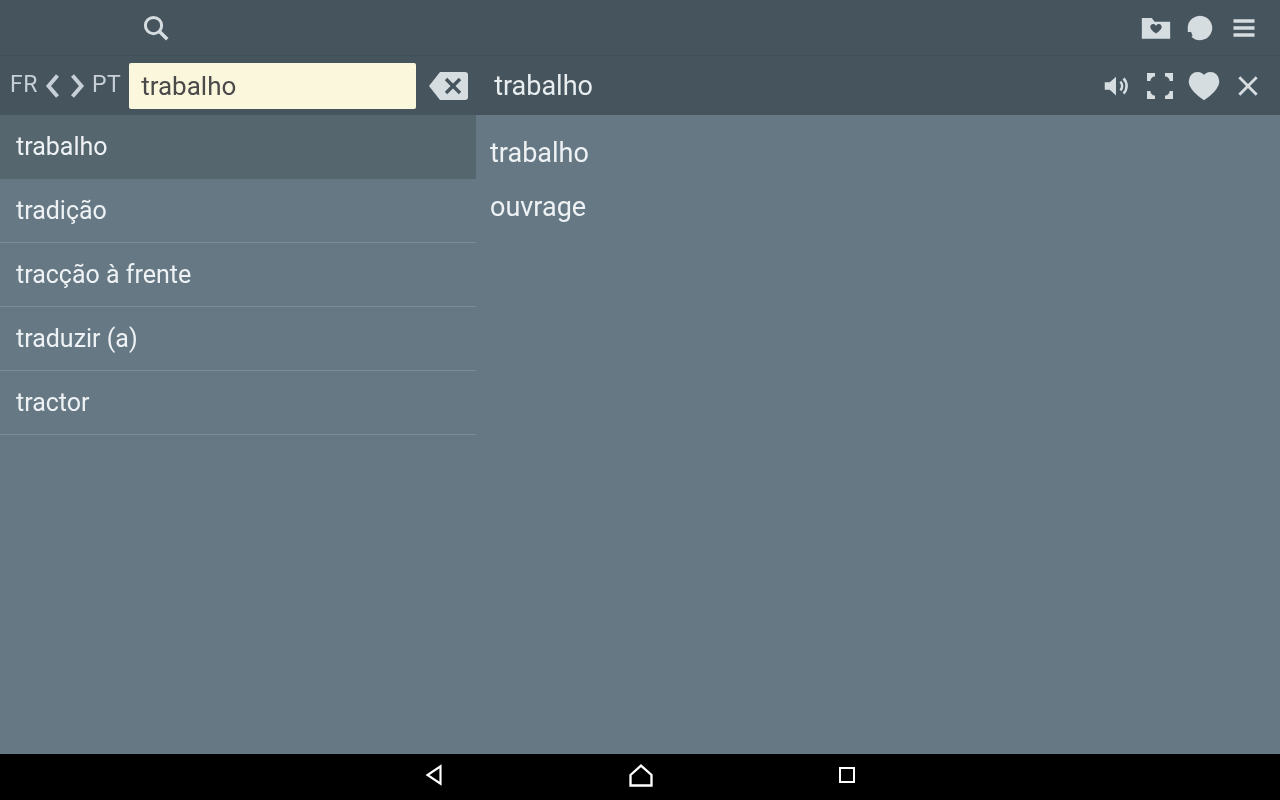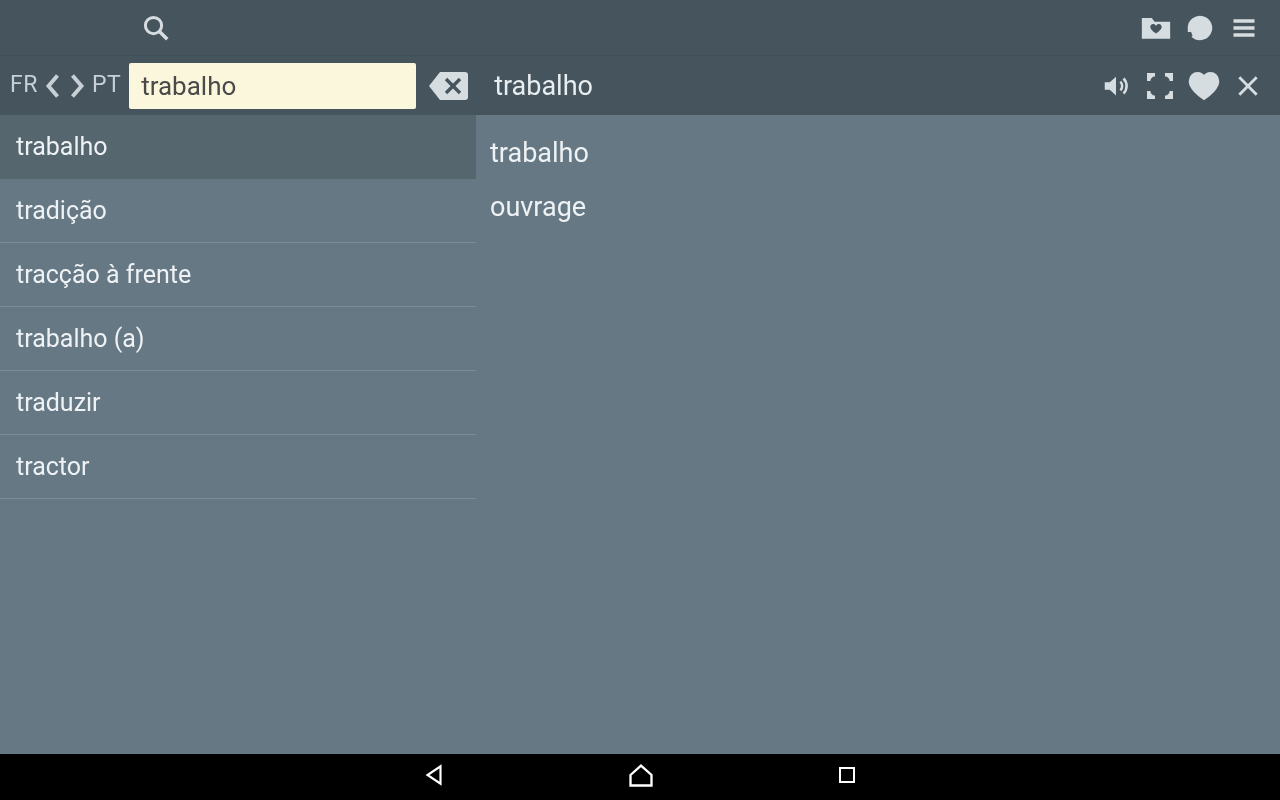--- a/index.html
+++ b/index.html
@@ -133,22 +133,21 @@
           <line x1="20" y1="4" x2="4" y2="20"></line>
         </svg>
     </div>
   </div>
 
   <div class="content">
     <div class="leftcol" id="suggestion-list">
         <div class="row selected">trabalho</div>
         <div class="row">tradição</div>
         <div class="row">tracção à frente</div>
-        <div class="row">trabalho (a)</div>
-        <div class="row">traduzir</div>
+        <div class="row">traduzir (a)</div>
         <div class="row">tractor</div>
       </div>
     <div class="rightcol" id="translation-pane">
         <div class="tr">trabalho</div>
         <div class="tr">ouvrage</div>
       </div>
   </div>
 
   <div class="navbar">
     <div>

